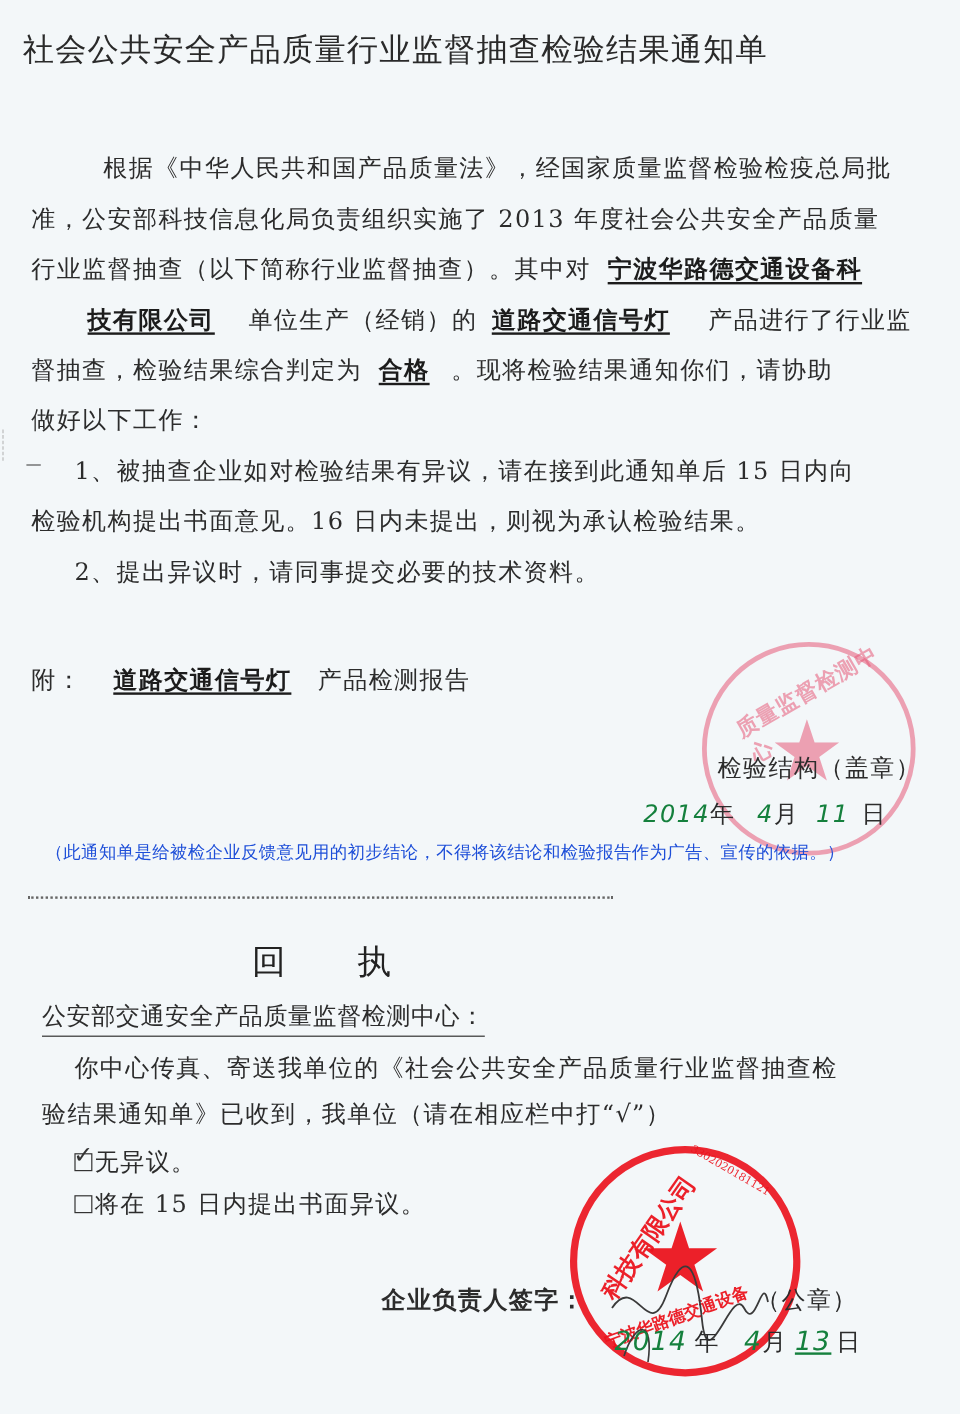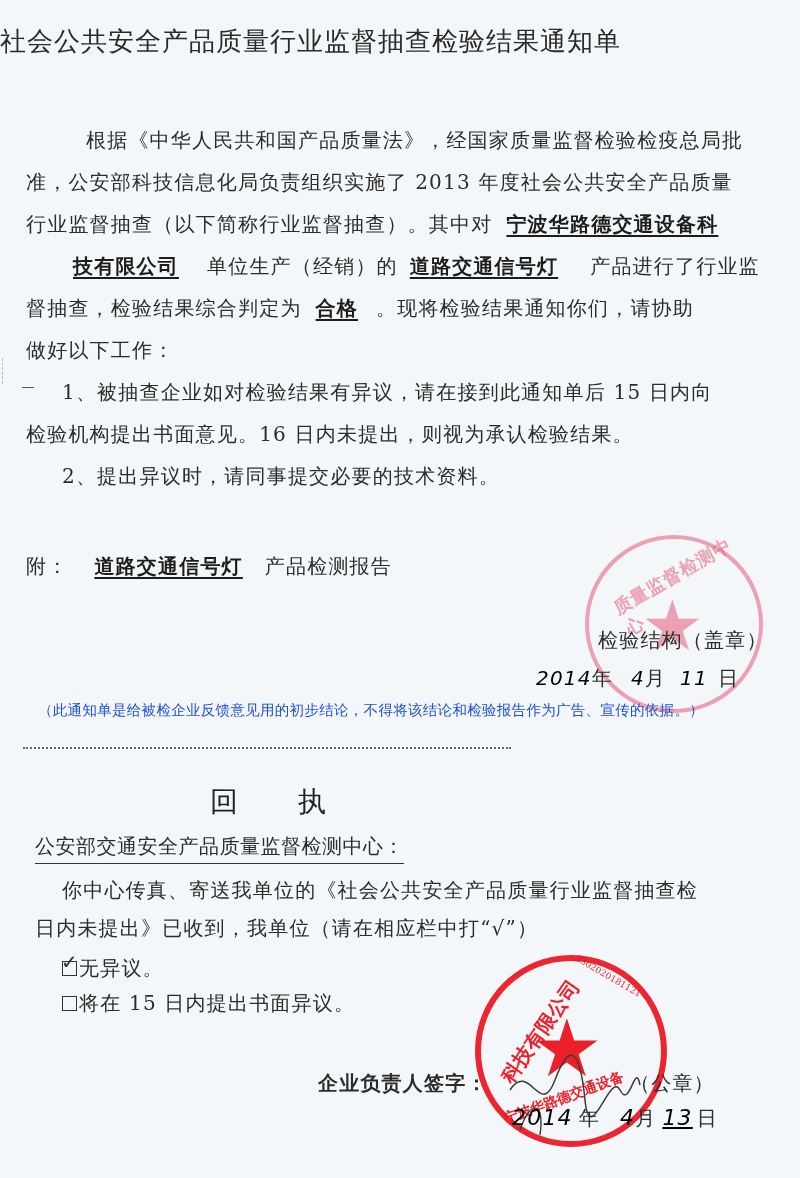--- a/index.html
+++ b/index.html
@@ -3,35 +3,35 @@
 <meta charset="utf-8">
 <style>
   html, body { margin:0; padding:0; }
   body {
     width:800px; height:1178px; overflow:hidden; position:relative;
     background:#f3f7f9;
     font-family:"DejaVu Serif","Liberation Serif",serif;
     color:#2c2c2c;
   }
   .abs { position:absolute; white-space:nowrap; }
-  .title { left:0; width:640px; top:24px; text-align:left; font-size:26px; letter-spacing:1px; color:#2a2a2a; }
+  .title { left:0; width:640px; top:24px; text-align:right; font-size:26px; letter-spacing:1px; color:#2a2a2a; }
   .p { font-size:20px; line-height:20px; letter-spacing:1.2px; }
   .ul { text-decoration:underline; text-underline-offset:4px; text-decoration-thickness:1.5px; font-weight:bold; color:#1c1c1c; display:inline-block; }
   .note { font-size:14.5px; left:38px; top:701px; letter-spacing:0.3px; color:#1d4ed8; }
   .receipt-title { top:783px; font-size:28px; color:#222; }
   .stamp {
     position:absolute; border-radius:50%;
   }
   .stamp1 { left:585px; top:535px; width:170px; height:170px; border:4px solid rgba(230,90,120,0.55); }
   .stamp2 { left:475px; top:955px; width:180px; height:180px; border:6px solid rgba(235,20,30,0.92); }
   .star1 { position:absolute; left:52px; top:52px; font-size:70px; color:rgba(230,90,120,0.55); line-height:1; }
   .star2 { position:absolute; left:50px; top:48px; font-size:80px; color:rgba(235,20,30,0.95); line-height:1; }
   .stamp-text1 { position:absolute; font-size:18px; color:rgba(230,90,120,0.55); font-weight:bold; }
   .stamp-text2 { position:absolute; font-size:20px; color:rgba(235,20,30,0.95); font-weight:bold; }
-  .hand { font-family:"DejaVu Sans","Liberation Sans",sans-serif; font-style:italic; color:#000000; }
+  .hand { font-family:"DejaVu Sans","Liberation Sans",sans-serif; font-style:italic; color:#15803d; }
   .checkbox { display:inline-block; width:13px; height:13px; border:1.6px solid #333; vertical-align:-1px; margin-right:2px; position:relative; }
 </style>
 </head>
 <body>
 
 <div class="abs title">社会公共安全产品质量行业监督抽查检验结果通知单</div>
 
 <div class="abs p" style="left:86px;top:130px;">根据《中华人民共和国产品质量法》，经国家质量监督检验检疫总局批</div>
 <div class="abs p" style="left:26px;top:172px;">准，公安部科技信息化局负责组织实施了 2013 年度社会公共安全产品质量</div>
 <div class="abs p" style="left:26px;top:214px;">
@@ -69,21 +69,21 @@
 <div class="abs note">（此通知单是给被检企业反馈意见用的初步结论，不得将该结论和检验报告作为广告、宣传的依据。）</div>
 
 <div class="abs" style="left:23px;top:747px;width:488px;border-top:2px dotted #666;"></div>
 
 <div class="abs receipt-title" style="left:210px;">回</div>
 <div class="abs receipt-title" style="left:298px;">执</div>
 
 <div class="abs" style="left:35px;top:833px;font-size:20px;font-family:'DejaVu Sans','Liberation Sans',sans-serif;border-bottom:1.5px solid #333;padding-bottom:3px;letter-spacing:0.5px;">公安部交通安全产品质量监督检测中心：</div>
 
 <div class="abs p" style="left:62px;top:880px;">你中心传真、寄送我单位的《社会公共安全产品质量行业监督抽查检</div>
-<div class="abs p" style="left:35px;top:918px;">日内未提出》已收到，我单位（请在相应栏中打“√”）</div>
+<div class="abs p" style="left:35px;top:918px;">验结果通知单》已收到，我单位（请在相应栏中打“√”）</div>
 
 <div class="abs p" style="left:62px;top:958px;">
   <span class="checkbox"><span style="position:absolute;left:-2px;top:-10px;font-size:20px;line-height:1;color:#333;">✓</span></span><span>无异议。</span>
 </div>
 <div class="abs p" style="left:62px;top:993px;">
   <span class="checkbox"></span><span>将在 15 日内提出书面异议。</span>
 </div>
 
 <div class="stamp stamp2">
   <div class="star2">★</div>

